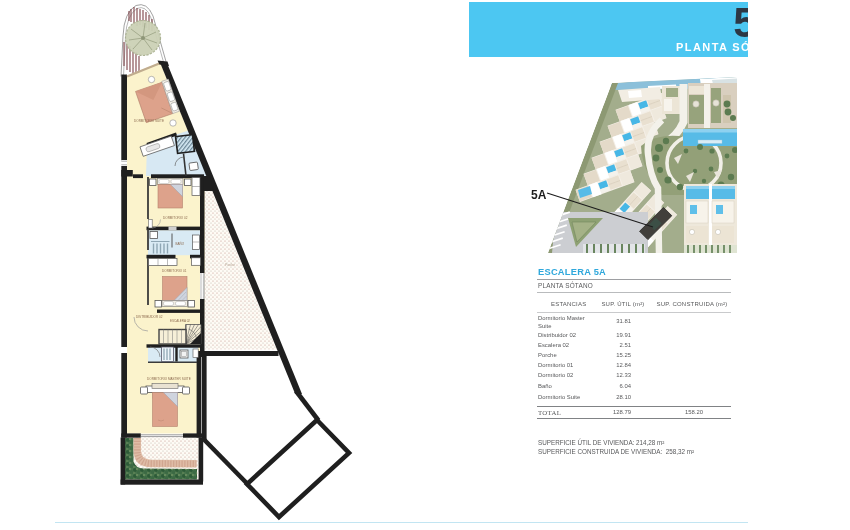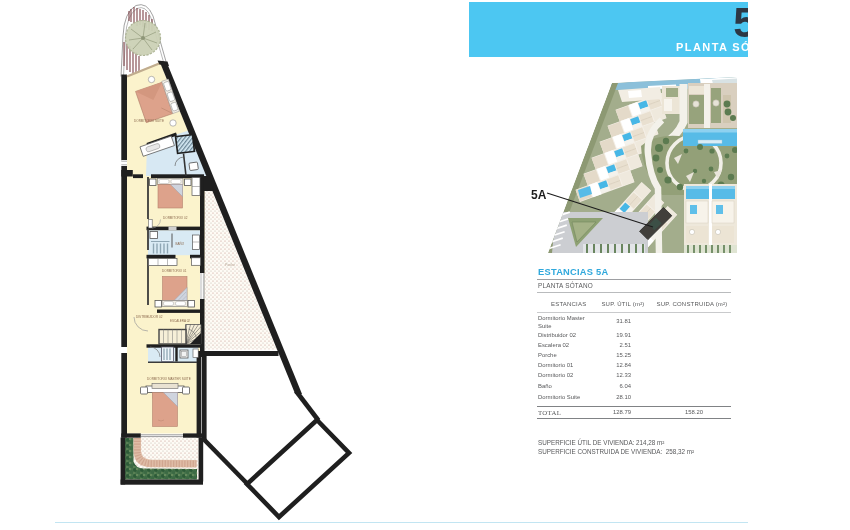--- a/index.html
+++ b/index.html
@@ -10,21 +10,21 @@
 </head>
 <body>
 <div id="page">
 
   <div class="abs" style="left:469px;top:2px;width:344px;height:55px;background:#4cc7f2;"></div>
 
   <div class="abs" style="left:469px;top:2px;width:323px;height:42px;text-align:right;font-size:42px;line-height:41px;font-weight:bold;color:#2c3744;letter-spacing:2.5px;">5A</div>
 
   <div class="abs" style="left:469px;top:41px;width:318px;text-align:right;font-size:11px;font-weight:bold;color:#ffffff;letter-spacing:1.4px;">PLANTA SÓTANO</div>
 
-  <div class="abs" style="left:538px;top:267px;font-size:9.3px;font-weight:bold;color:#2fa8dc;letter-spacing:0.25px;">ESTANCIAS 5A</div>
+  <div class="abs" style="left:538px;top:267px;font-size:9.3px;font-weight:bold;color:#2fa8dc;letter-spacing:0.25px;">ESCALERA 5A</div>
 
   <div class="abs" style="left:537px;top:279px;width:194px;height:1px;background:#9d9fa2;"></div>
 
   <div class="abs" style="left:538px;top:282px;font-size:6.4px;color:#58595b;letter-spacing:0.2px;">PLANTA SÓTANO</div>
 
   <div class="abs" style="left:537px;top:292px;width:194px;height:1px;background:#b9bbbd;"></div>
 
   <div class="abs" style="left:551px;top:301px;font-size:6px;color:#58595b;letter-spacing:0.2px;">ESTANCIAS</div>
 
   <div class="abs" style="left:585px;top:301px;width:76px;text-align:center;font-size:6px;color:#58595b;letter-spacing:0.2px;">SUP. ÚTIL (m²)</div>

